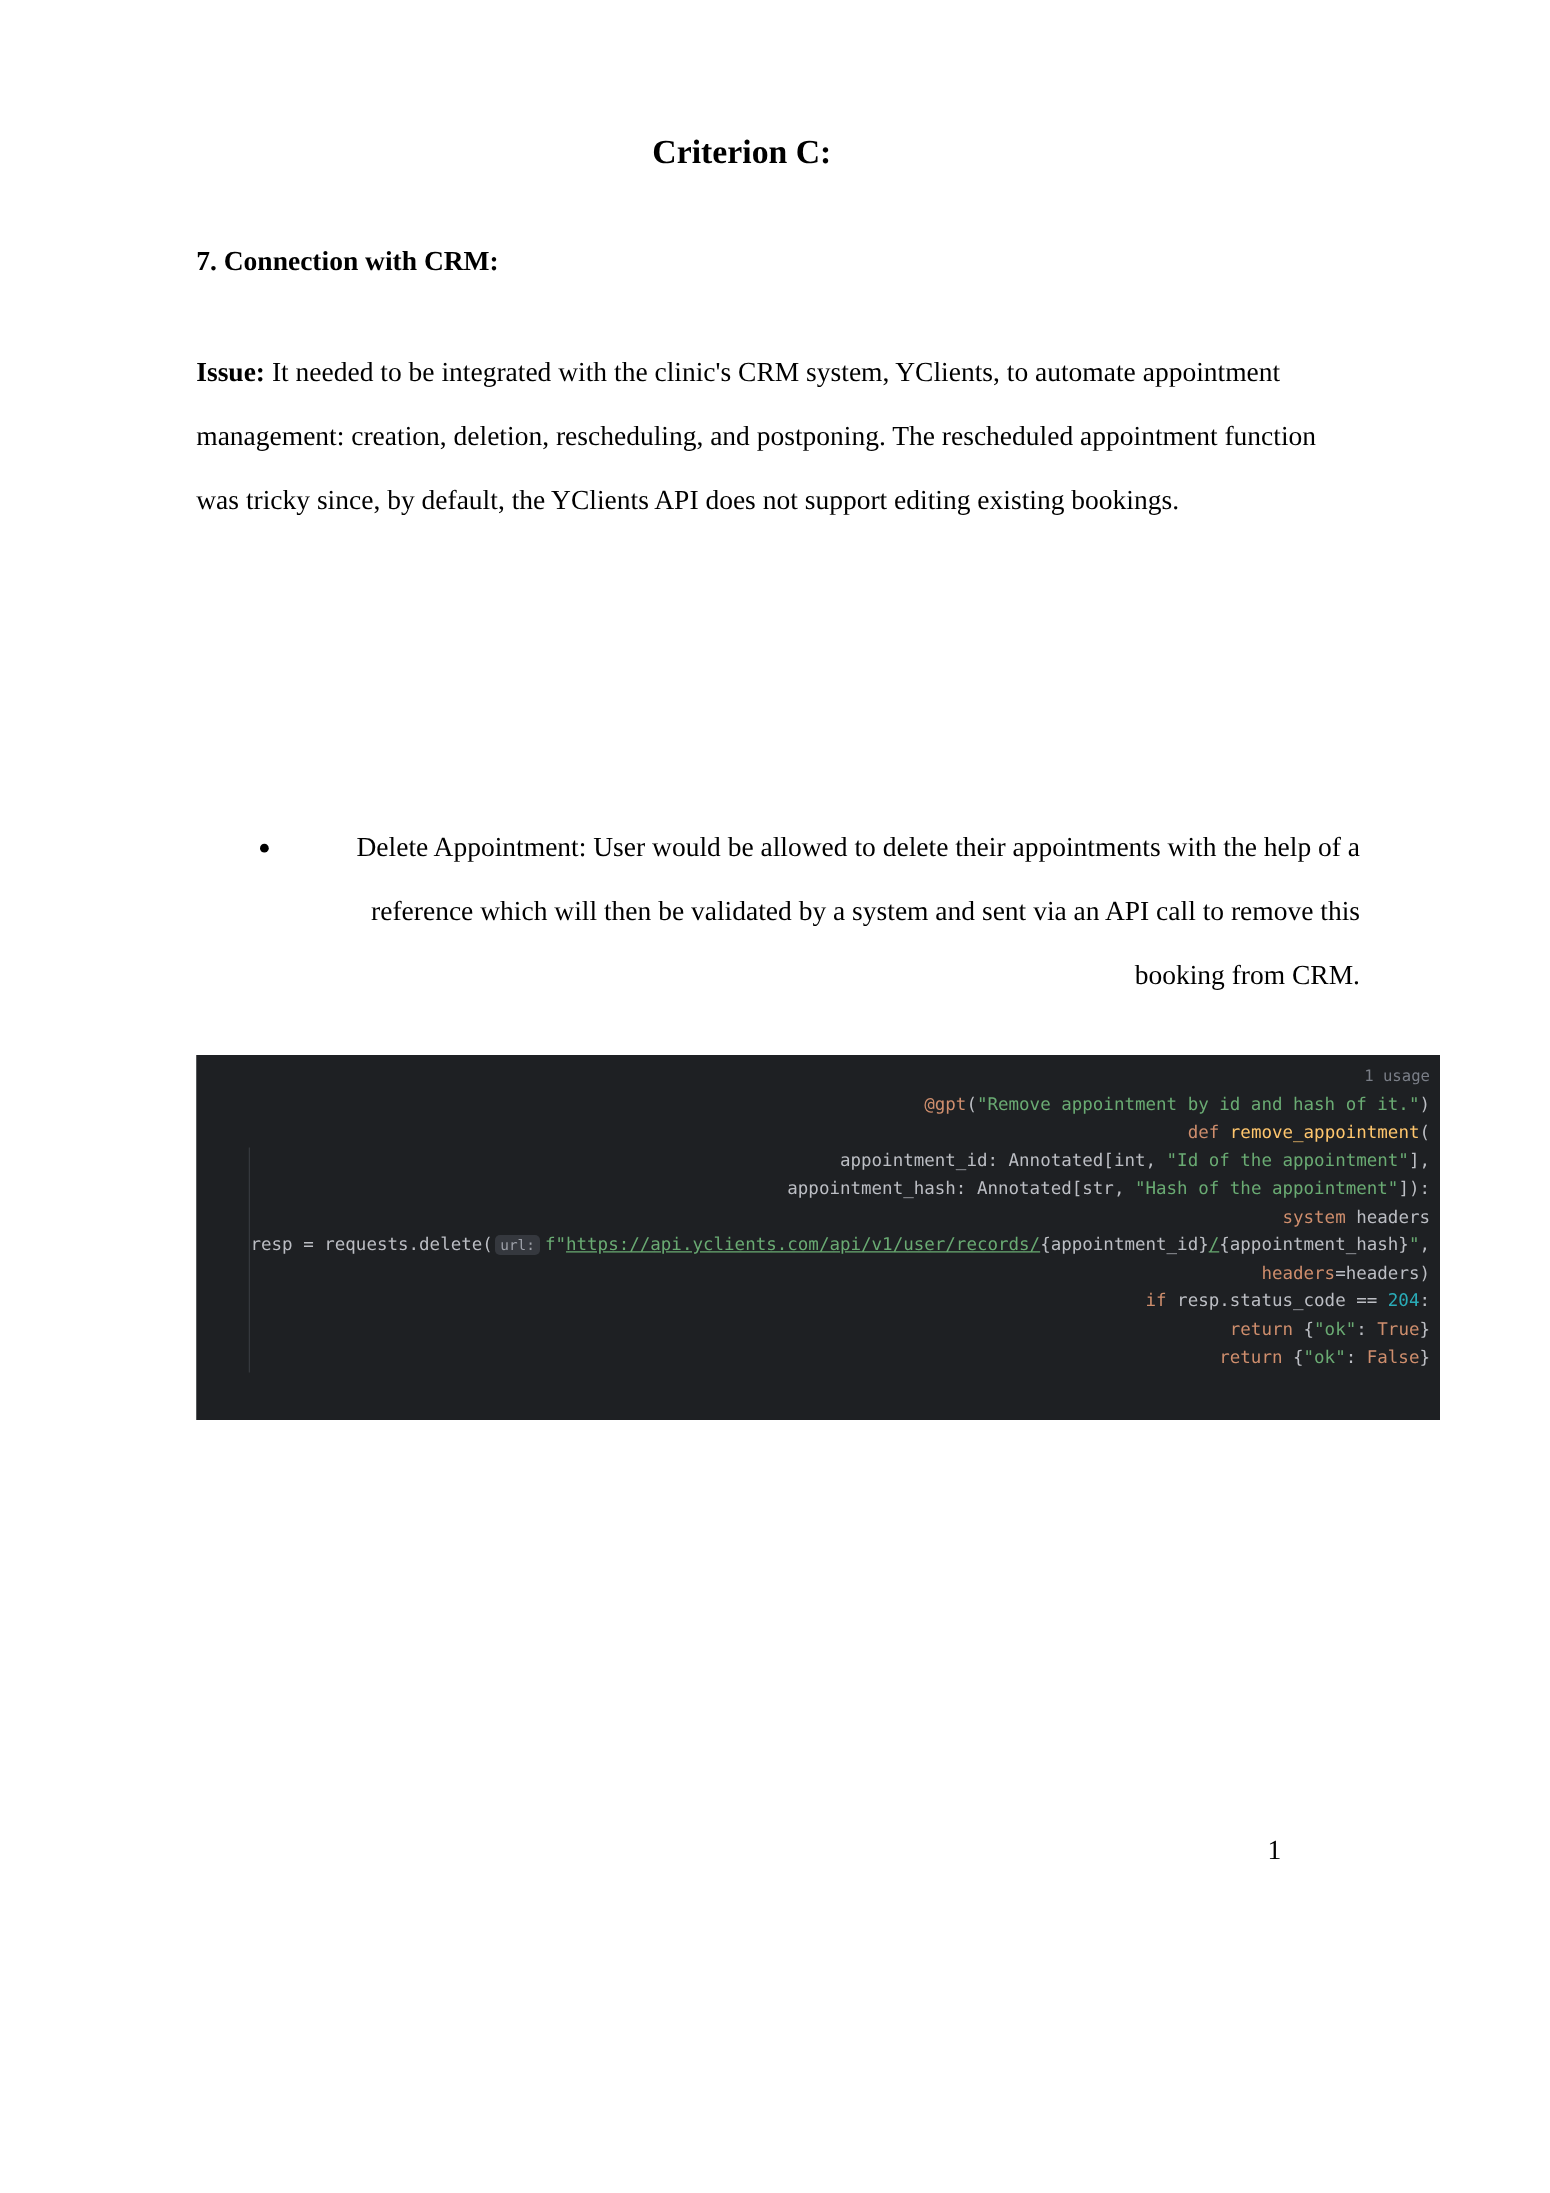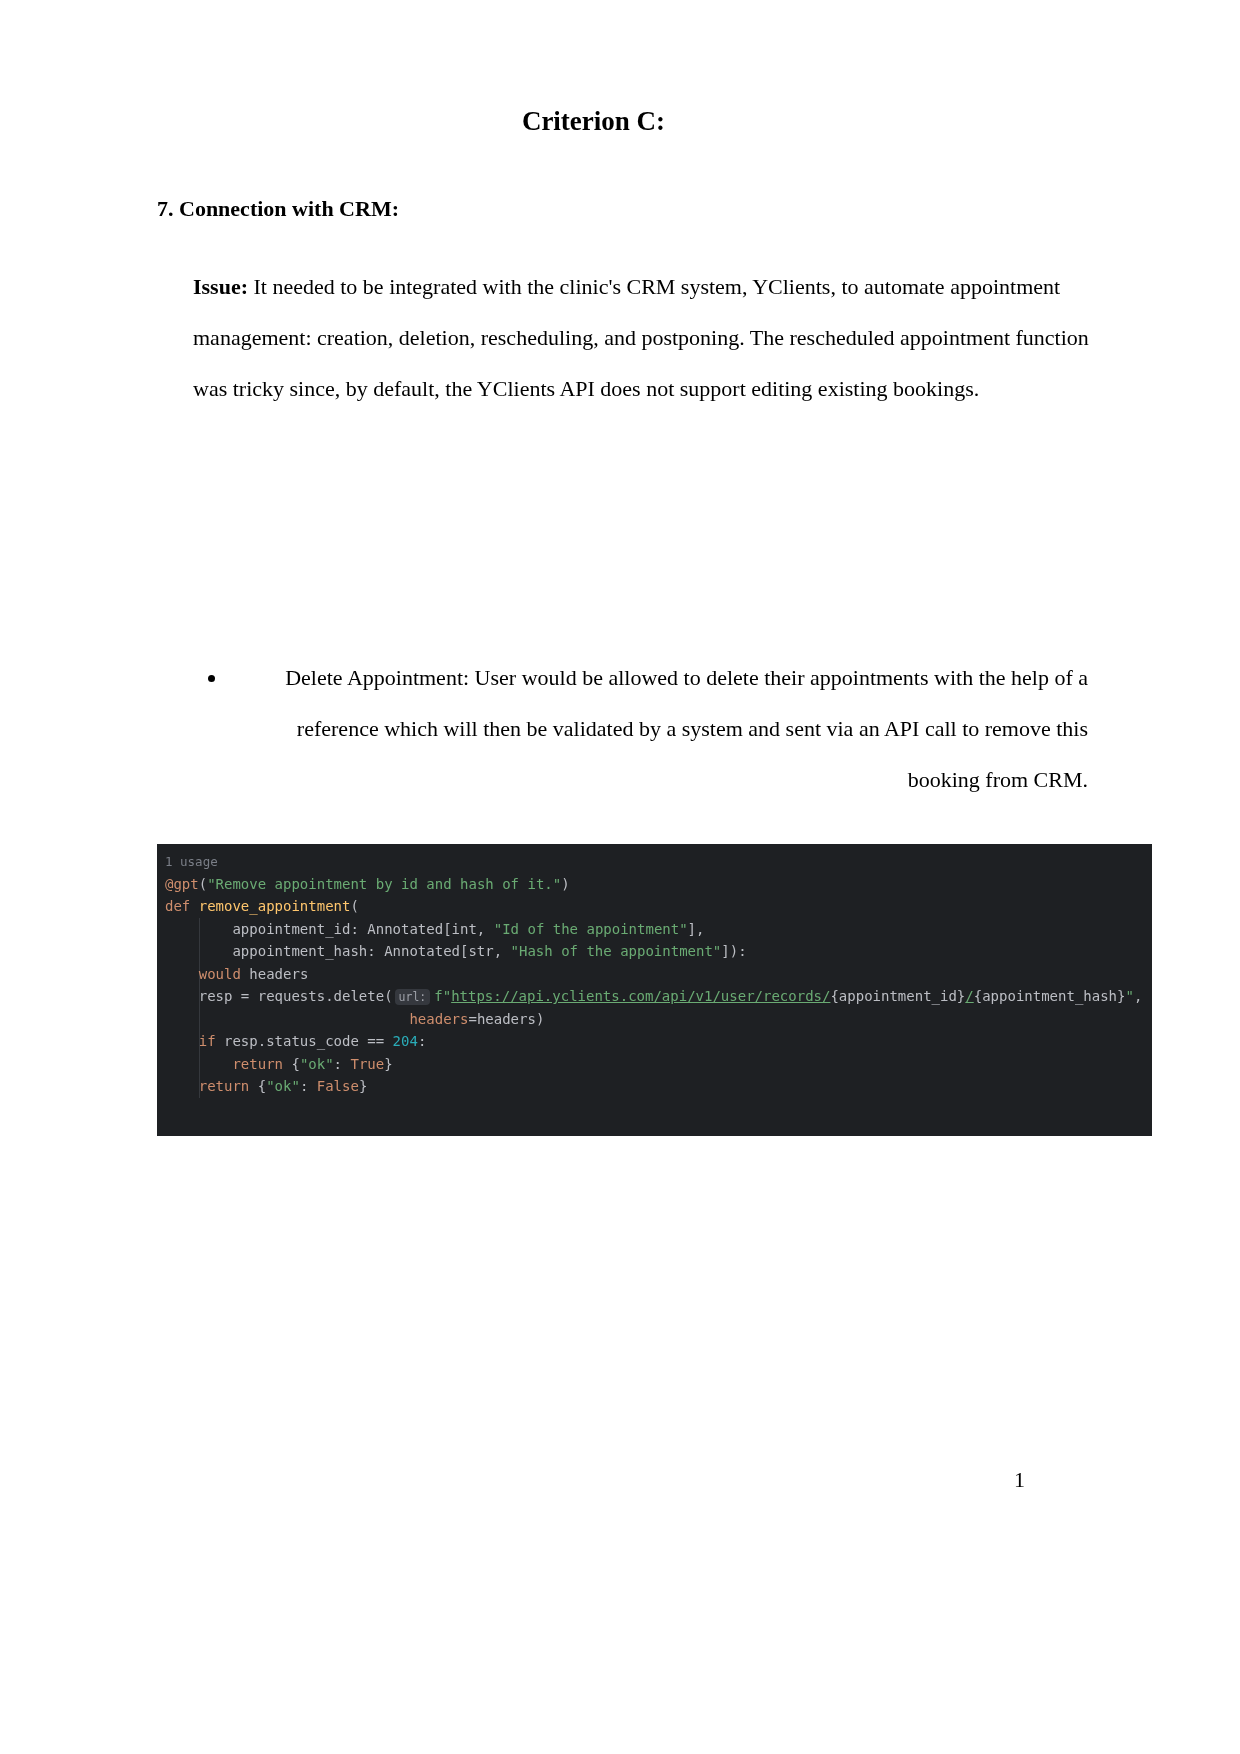--- a/index.html
+++ b/index.html
@@ -20,21 +20,21 @@
     font-size: 27px; font-weight: bold; line-height: 34px;
   }
   h2.heading {
     position: absolute; top: 194px; left: 157px;
     margin: 0; font-size: 22px; font-weight: bold; line-height: 30px;
   }
   p.para {
     position: absolute; left: 157px; width: 930px;
     margin: 0; font-size: 22px; line-height: 51px;
   }
-  p.issue    { top: 261px; margin-left: 36px; }
+  p.issue    { top: 272px; }
   p.solution { top: 514px; }
 
   ul.bullets {
     position: absolute; left: 157px;
     margin: 0; padding: 0 0 0 71px;
     font-size: 22px; line-height: 51px;
     list-style: disc outside;
     text-align: right;
   }
   ul.bullets li { width: 860px; padding-left: 2px; }
@@ -47,20 +47,21 @@
     background: var(--c-background, #1e2023);
     padding: 6px 8px;
     overflow: hidden;
   }
   .code-lines { position: relative; z-index: 1; }
   .code-line {
     font-family: "DejaVu Sans Mono", monospace;
     font-size: 14px; line-height: 22.5px; height: 22.5px;
     white-space: pre;
     color: var(--c-plain, #bcbec4);
+    text-align: right;
   }
   .indent-guide {
     position: absolute; left: 42px; top: 74px;
     width: 1px; height: 180px;
     background: #35383d; z-index: 0;
   }
   .tok-plain    { color: var(--c-plain); }
   .tok-keyword  { color: var(--c-keyword); }
   .tok-string   { color: var(--c-string); }
   .tok-function { color: var(--c-function); }
@@ -98,21 +99,21 @@
   </ul>
 
   <div class="code-block">
     <div class="indent-guide"></div>
     <div class="code-lines">
         <div class="code-line"><span class="tok-usage">1 usage</span></div>
         <div class="code-line"><span class="tok-keyword">@gpt</span><span class="tok-plain">(</span><span class="tok-string">"Remove appointment by id and hash of it."</span><span class="tok-plain">)</span></div>
         <div class="code-line"><span class="tok-keyword">def </span><span class="tok-function">remove_appointment</span><span class="tok-plain">(</span></div>
         <div class="code-line"><span class="tok-plain">        appointment_id: Annotated[int, </span><span class="tok-string">"Id of the appointment"</span><span class="tok-plain">],</span></div>
         <div class="code-line"><span class="tok-plain">        appointment_hash: Annotated[str, </span><span class="tok-string">"Hash of the appointment"</span><span class="tok-plain">]):</span></div>
-        <div class="code-line"><span class="tok-plain">    </span><span class="tok-keyword">would</span><span class="tok-plain"> headers</span></div>
+        <div class="code-line"><span class="tok-plain">    </span><span class="tok-keyword">system</span><span class="tok-plain"> headers</span></div>
         <div class="code-line"><span class="tok-plain">    resp = requests.delete(</span><span class="tok-inlay">url:</span><span class="tok-string">f"</span><span class="tok-link">https://api.yclients.com/api/v1/user/records/</span><span class="tok-plain">{appointment_id}</span><span class="tok-link">/</span><span class="tok-plain">{appointment_hash}</span><span class="tok-string">"</span><span class="tok-plain">,</span></div>
         <div class="code-line"><span class="tok-plain">                             </span><span class="tok-keyword">headers</span><span class="tok-plain">=headers)</span></div>
         <div class="code-line"><span class="tok-plain">    </span><span class="tok-keyword">if</span><span class="tok-plain"> resp.status_code == </span><span class="tok-number">204</span><span class="tok-plain">:</span></div>
         <div class="code-line"><span class="tok-plain">        </span><span class="tok-keyword">return</span><span class="tok-plain"> {</span><span class="tok-string">"ok"</span><span class="tok-plain">: </span><span class="tok-keyword">True</span><span class="tok-plain">}</span></div>
         <div class="code-line"><span class="tok-plain">    </span><span class="tok-keyword">return</span><span class="tok-plain"> {</span><span class="tok-string">"ok"</span><span class="tok-plain">: </span><span class="tok-keyword">False</span><span class="tok-plain">}</span></div>
       </div>
   </div>
 
 
   <div class="page-number">1</div>

